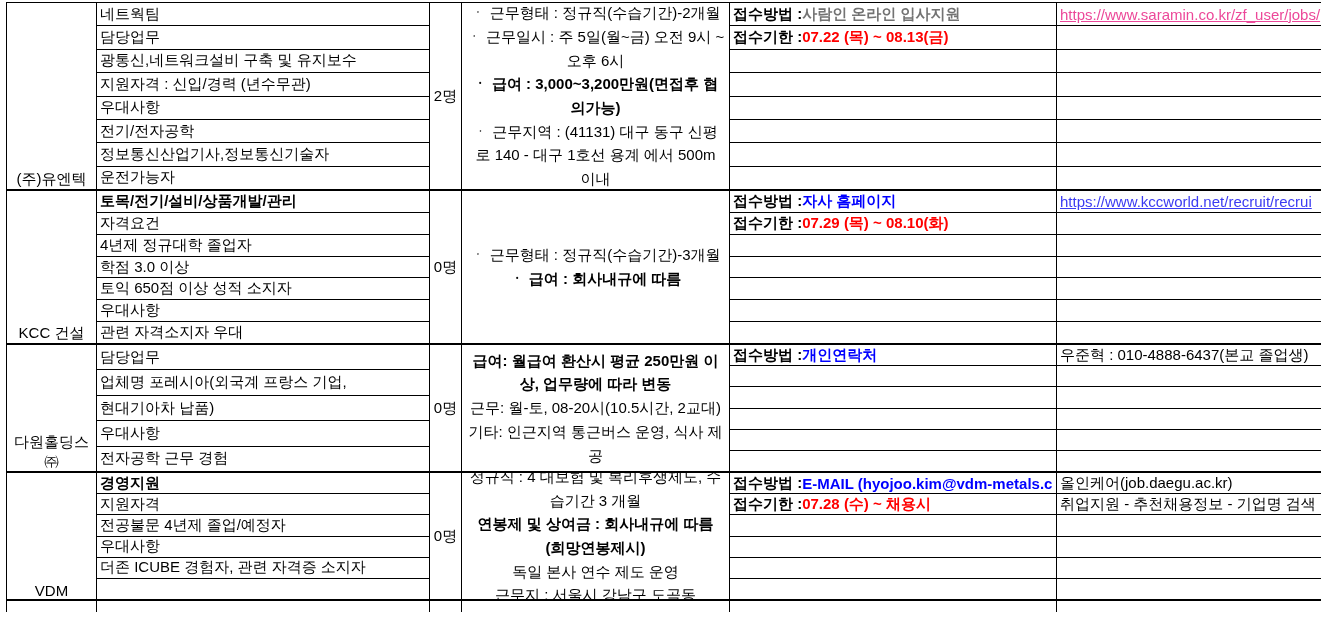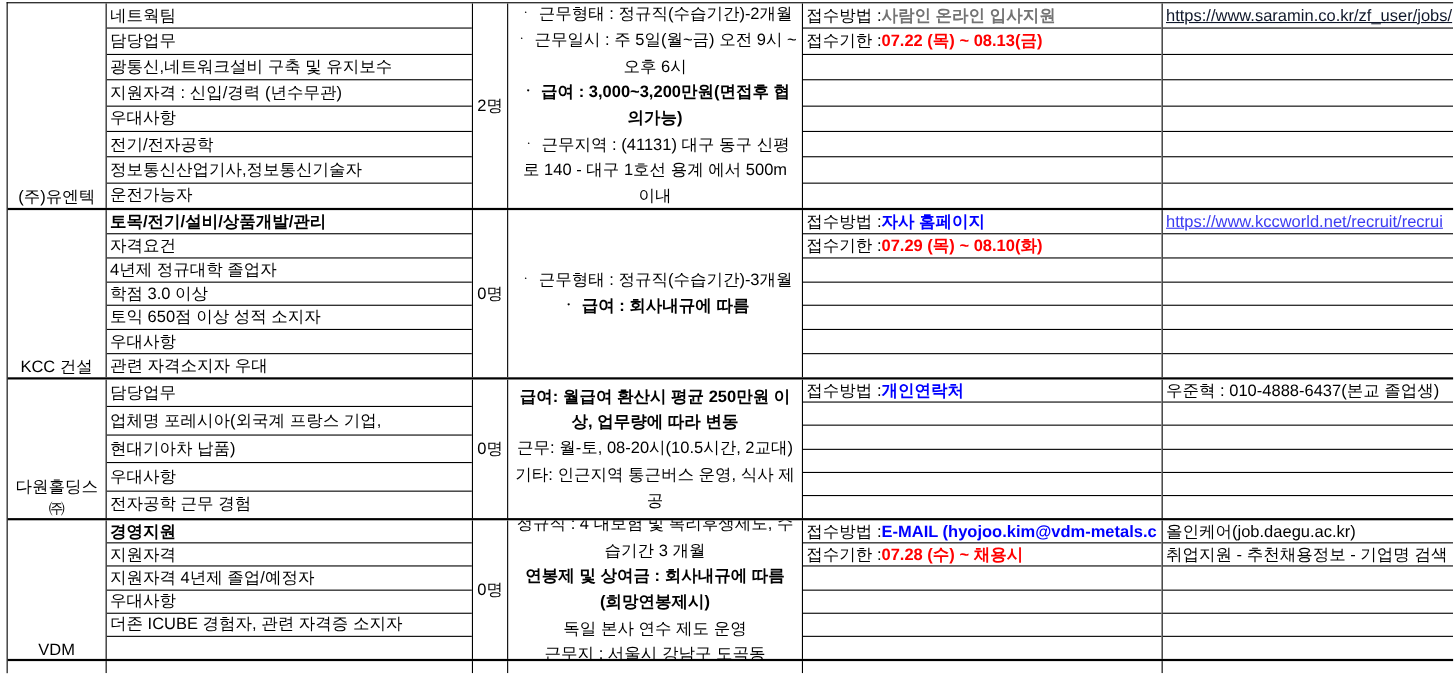--- a/index.html
+++ b/index.html
@@ -71,21 +71,21 @@
     flex-direction: column;
     align-items: center;
     justify-content: center;
     text-align: center;
     font-size: 15px;
     line-height: 1.58;
     padding: 0 4px;
   }
   .cond-line { width: 100%; }
   .cond-line.b { font-weight: 700; }
-  .apply-label { font-weight: 400; color: #000; }
+  .apply-label { font-weight: 700; color: #000; }
   .apply-value { font-weight: 700; }
   .link {
     text-decoration: underline;
     cursor: pointer;
   }
 </style>
 </head>
 <body>
 
 <div id="sheet">
@@ -139,21 +139,21 @@
         </div>
         <div class="rowcell"></div>
         <div class="rowcell"></div>
         <div class="rowcell"></div>
         <div class="rowcell"></div>
         <div class="rowcell"></div>
         <div class="rowcell"></div>
       </div>
       <div class="vcell last rowscol">
         <div class="rowcell">
-          <div class="link" style="color: #0f172a;">https://www.saramin.co.kr/zf_user/jobs/</div>
+          <div class="link" style="color: #ec4899;">https://www.saramin.co.kr/zf_user/jobs/</div>
         </div>
         <div class="rowcell"></div>
         <div class="rowcell"></div>
         <div class="rowcell"></div>
         <div class="rowcell"></div>
         <div class="rowcell"></div>
         <div class="rowcell"></div>
         <div class="rowcell"></div>
       </div>
     </div>
@@ -274,21 +274,21 @@
         <div>VDM</div>
       </div>
       <div class="vcell rowscol">
         <div class="rowcell">
           <div class="b">경영지원</div>
         </div>
         <div class="rowcell">
           <div>지원자격</div>
         </div>
         <div class="rowcell">
-          <div>지원자격 4년제 졸업/예정자</div>
+          <div>전공불문 4년제 졸업/예정자</div>
         </div>
         <div class="rowcell">
           <div>우대사항</div>
         </div>
         <div class="rowcell">
           <div>더존 ICUBE 경험자, 관련 자격증 소지자</div>
         </div>
         <div class="rowcell"></div>
       </div>
       <div class="vcell count">

